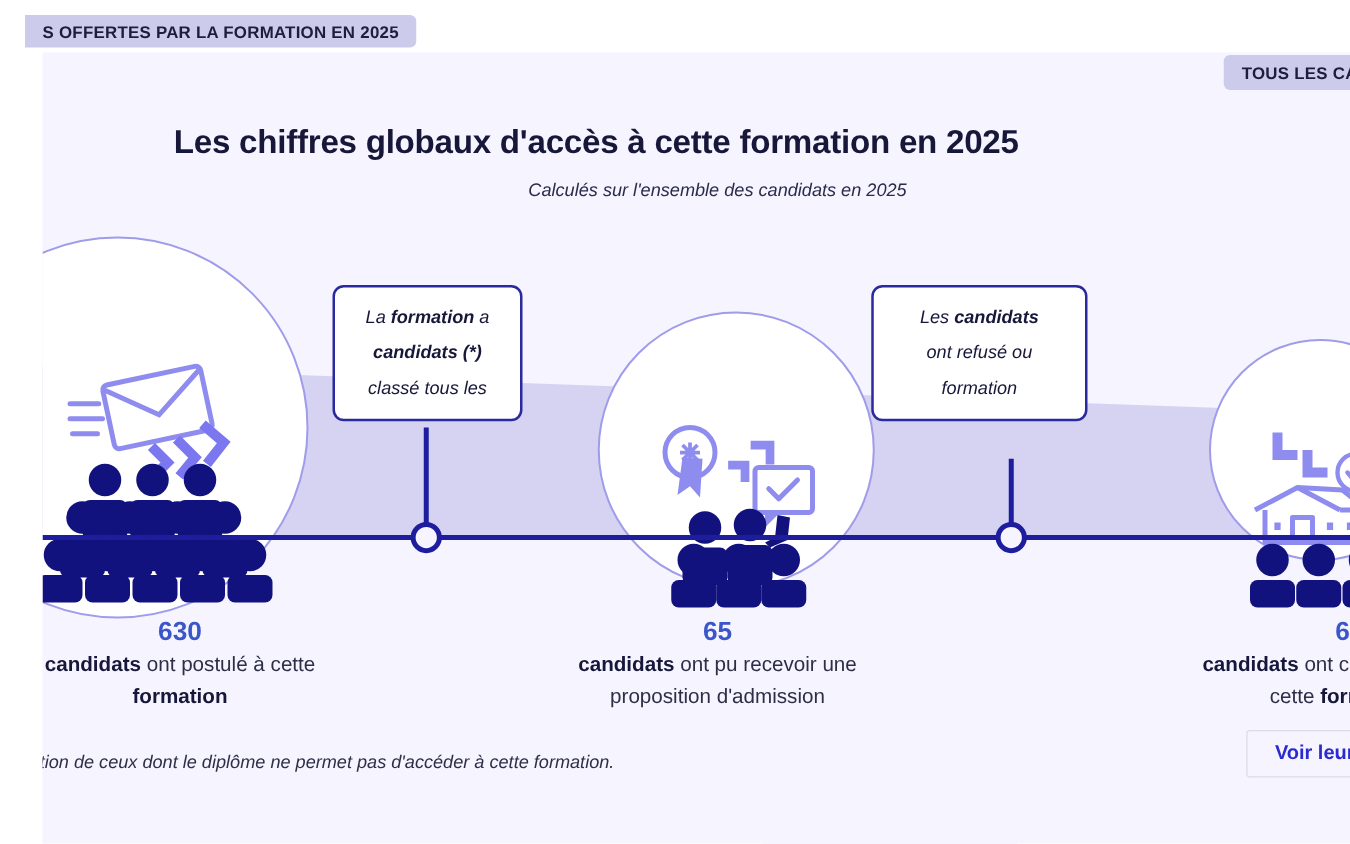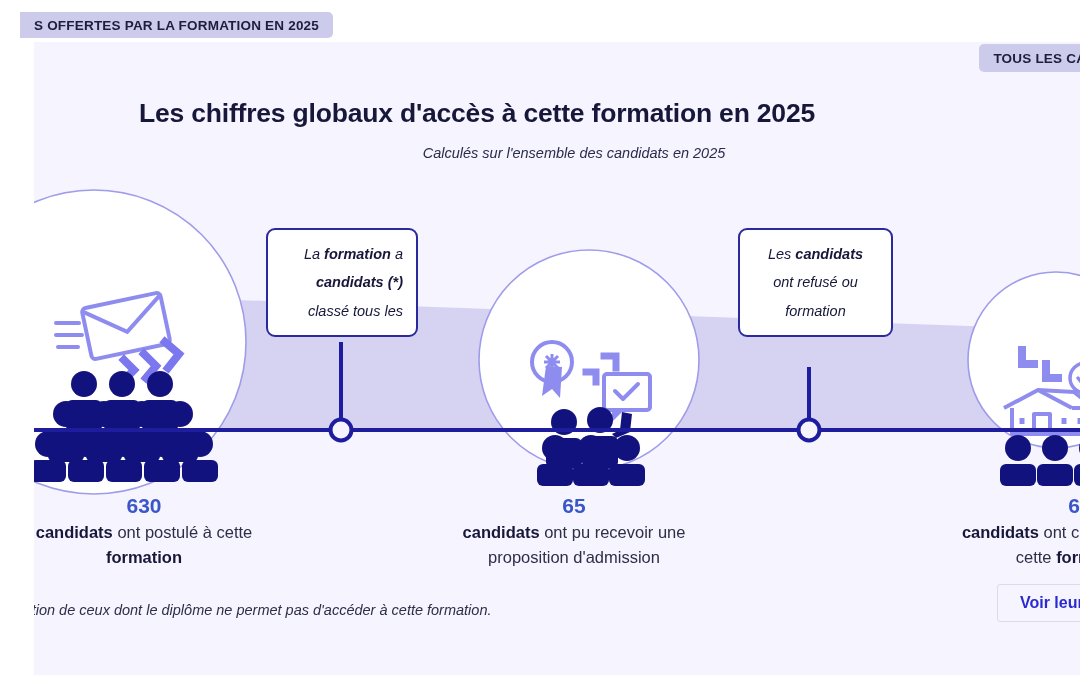--- a/index.html
+++ b/index.html
@@ -60,22 +60,22 @@
     border: 2px solid #2a2a9e;
     border-radius: 9px;
     color: #17173a;
     font-style: italic;
     font-size: 14.5px;
     line-height: 1.95;
     text-align: center;
     padding: 10px 13px;
   }
   .callout b { font-weight: bold; font-style: italic; }
-  #callout-1 { left: 232px; top: 186px; width: 152px; text-align: right; }
-  #callout-2 { left: 704px; top: 186px; width: 155px; }
+  #callout-1 { left: 232px; top: 186px; width: 152px; }
+  #callout-2 { left: 663px; top: 186px; width: 173px; }
 
   
   .stat { position: absolute; text-align: center; }
   .stat-number {
     font-size: 21px; font-weight: bold; color: #3a56c8;
     line-height: 1.35;
   }
   .stat-label {
     font-size: 16.5px; color: #2e2e47; line-height: 1.5;
   }

